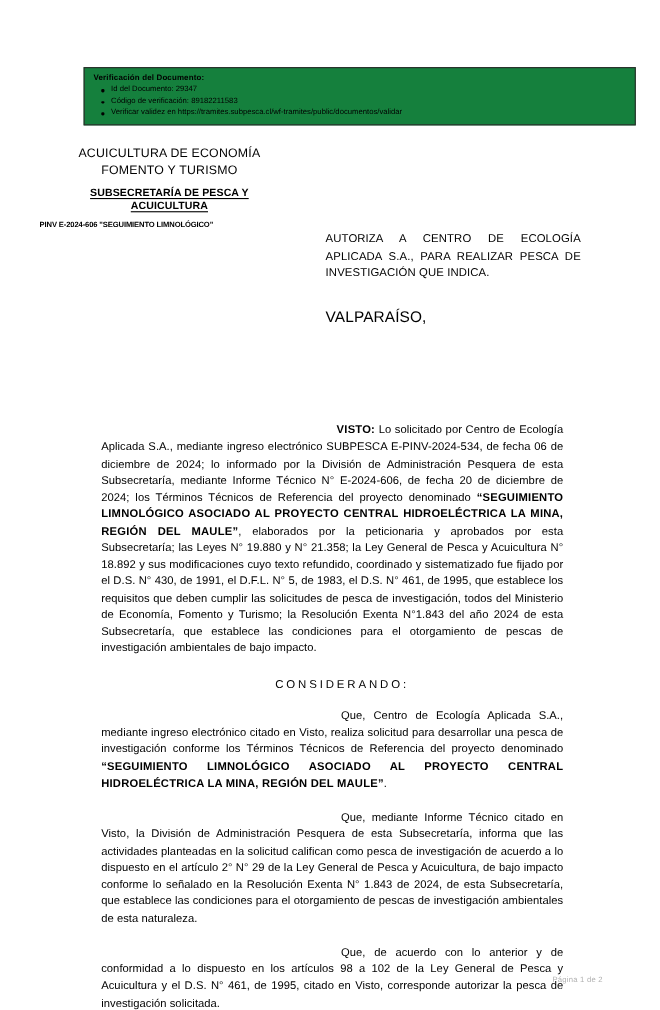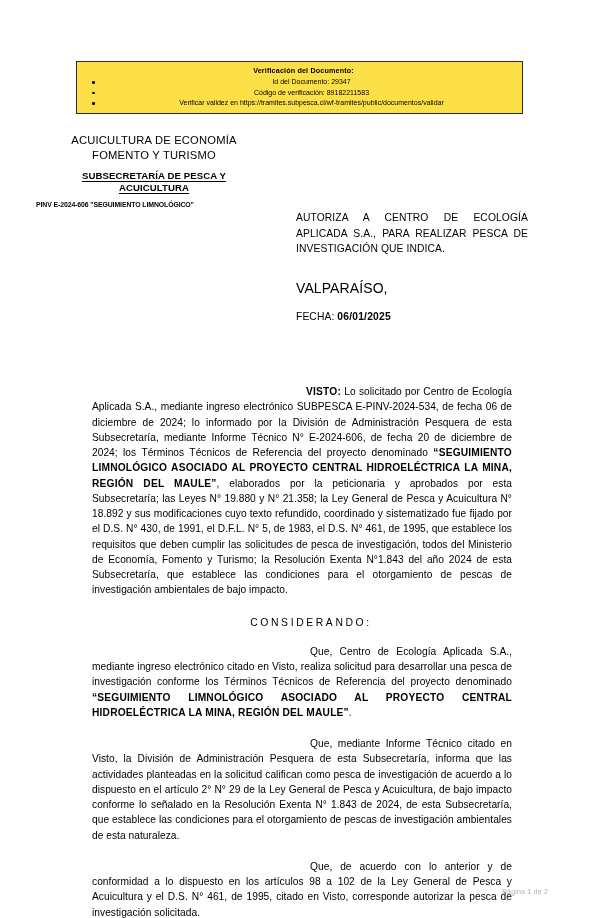--- a/index.html
+++ b/index.html
@@ -14,28 +14,27 @@
     color: #000000;
     position: relative;
     overflow: hidden;
   }
 
   
   .verif-box {
     position: absolute;
     left: 76px;
     top: 61px;
-    width: 447px;
+    width: 502px;
     height: 53px;
     border: 1px solid #2b2b2b;
     box-sizing: border-box;
-    background: #fde047;
+    background: #15803d;
     overflow: hidden;
     padding: 5px 0 0 8px;
-    text-align: center;
   }
   .verif-title {
     font-size: 7.2px;
     font-weight: bold;
     letter-spacing: 0.15px;
     line-height: 1.1;
     margin-bottom: 2px;
     white-space: nowrap;
   }
   .verif-list {
@@ -197,23 +196,20 @@
   <div class="subsec">
     <span>SUBSECRETARÍA DE PESCA Y</span><br>
     <span>ACUICULTURA</span>
   </div>
   <div class="pinv">PINV E-2024-606 "SEGUIMIENTO LIMNOLÓGICO"</div>
 </div>
 
 <div class="rightcol">
   <div class="doc-subject">AUTORIZA A CENTRO DE ECOLOGÍA APLICADA S.A., PARA REALIZAR PESCA DE INVESTIGACIÓN QUE INDICA.</div>
   <div class="city">VALPARAÍSO,</div>
-  <div class="fecha">
-    <span>FECHA: </span><b>06/01/2025</b>
-  </div>
 </div>
 
 <div class="body-wrap">
 
   <p class="para">
     <span class="indent"></span><b class="kw">VISTO:</b><span> Lo solicitado por Centro de Ecología Aplicada S.A., mediante ingreso electrónico SUBPESCA E-PINV-2024-534, de fecha 06 de diciembre de 2024; lo informado por la División de Administración Pesquera de esta Subsecretaría, mediante Informe Técnico N° E-2024-606, de fecha 20 de diciembre de 2024; los Términos Técnicos de Referencia del proyecto denominado </span><b class="kw">“SEGUIMIENTO LIMNOLÓGICO ASOCIADO AL PROYECTO CENTRAL HIDROELÉCTRICA LA MINA, REGIÓN DEL MAULE”</b><span>, elaborados por la peticionaria y aprobados por esta Subsecretaría; las Leyes N° 19.880 y N° 21.358; la Ley General de Pesca y Acuicultura N° 18.892 y sus modificaciones cuyo texto refundido, coordinado y sistematizado fue fijado por el D.S. N° 430, de 1991, el D.F.L. N° 5, de 1983, el D.S. N° 461, de 1995, que establece los requisitos que deben cumplir las solicitudes de pesca de investigación, todos del Ministerio de Economía, Fomento y Turismo; la Resolución Exenta N°1.843 del año 2024 de esta Subsecretaría, que establece las condiciones para el otorgamiento de pescas de investigación ambientales de bajo impacto.</span>
   </p>
 
   <div class="considerando">CONSIDERANDO:</div>
 

